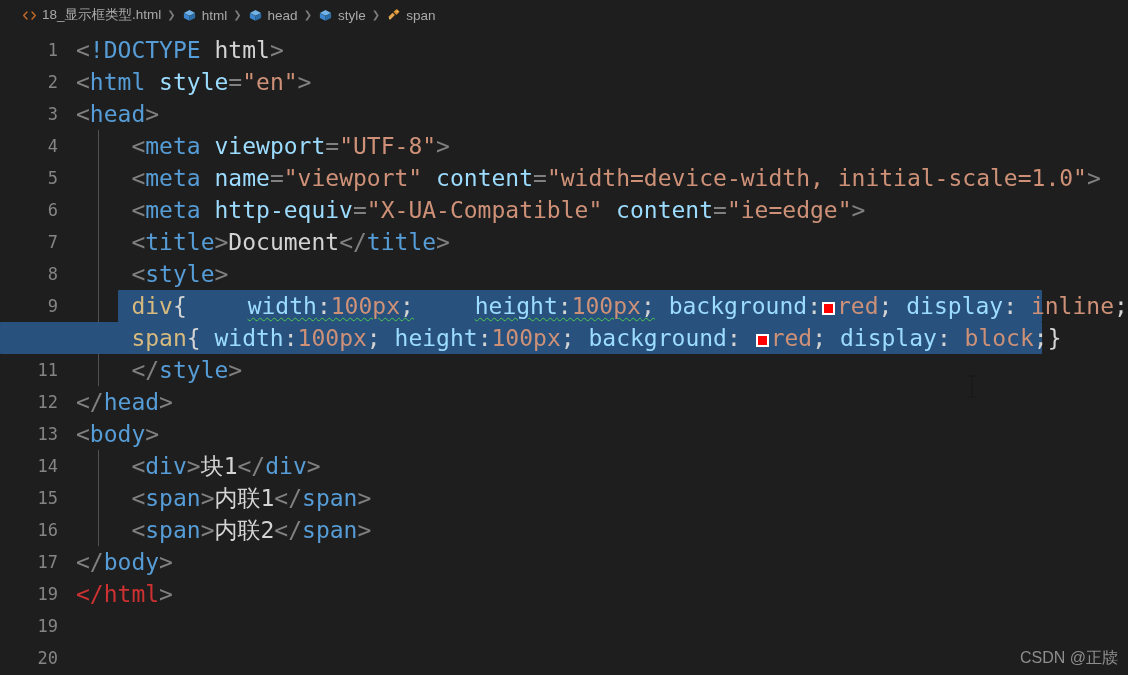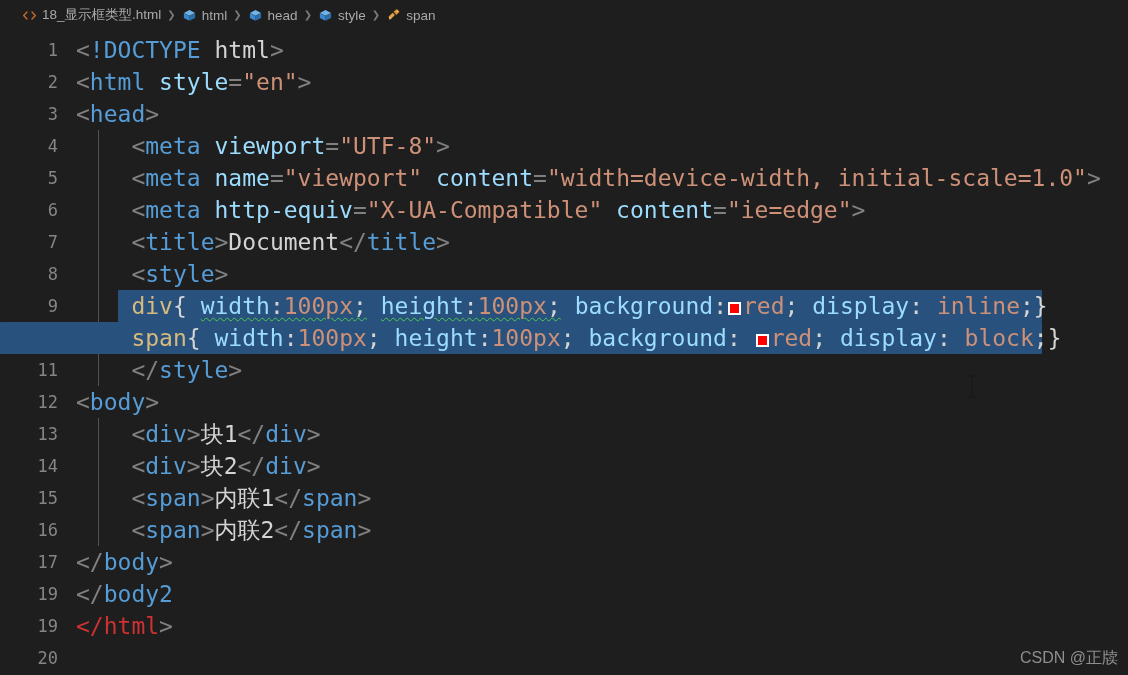--- a/index.html
+++ b/index.html
@@ -116,20 +116,21 @@
   .t-prop     { color: #9cdcfe; }
   .t-val      { color: #ce9178; }
   .t-punc     { color: #d4d4d4; }
   .t-err      { color: #cd3131; }
   .t-white    { color: #d4d4d4; }
 
   .squiggle {
     text-decoration: underline wavy #4ec94e;
     text-decoration-thickness: 1px;
     text-underline-offset: 3px;
+    margin-left: 47px;
   }
 
   
   .swatch {
     display: inline-block;
     width: 13px;
     height: 13px;
     background: #ff0000;
     border: 2px solid #ffffff;
     vertical-align: -1px;
@@ -274,34 +275,33 @@
     <div class="code-line"><span class="indent-guide" style="left:22px"></span><span class="txt">    <span class="t-bracket">&lt;</span><span class="t-tag">title</span><span class="t-bracket">&gt;</span><span class="t-text">Document</span><span class="t-bracket">&lt;/</span><span class="t-tag">title</span><span class="t-bracket">&gt;</span></span></div>
 
     <div class="code-line"><span class="indent-guide" style="left:22px"></span><span class="txt">    <span class="t-bracket">&lt;</span><span class="t-tag">style</span><span class="t-bracket">&gt;</span></span></div>
 
     <div class="code-line"><span class="indent-guide" style="left:22px"></span><span class="sel" style="left:42px; right:86px;"></span><span class="txt">    <span class="t-sel-tag">div</span><span class="t-punc">{ </span><span class="squiggle"><span class="t-prop">width</span><span class="t-punc">:</span><span class="t-val">100px</span><span class="t-punc">;</span></span><span> </span><span class="squiggle"><span class="t-prop">height</span><span class="t-punc">:</span><span class="t-val">100px</span><span class="t-punc">;</span></span><span> </span><span class="t-prop">background</span><span class="t-punc">:</span><span class="swatch"></span><span class="t-val">red</span><span class="t-punc">;</span><span> </span><span class="t-prop">display</span><span class="t-punc">: </span><span class="t-val">inline</span><span class="t-punc">;}</span></span></div>
 
     <div class="code-line"><span class="indent-guide" style="left:22px"></span><span class="sel sel-fullrow" style="right:86px;"></span><span class="txt">    <span class="t-sel-tag">span</span><span class="t-punc">{ </span><span><span class="t-prop">width</span><span class="t-punc">:</span><span class="t-val">100px</span><span class="t-punc">;</span></span><span> </span><span><span class="t-prop">height</span><span class="t-punc">:</span><span class="t-val">100px</span><span class="t-punc">;</span></span><span> </span><span class="t-prop">background</span><span class="t-punc">: </span><span class="swatch"></span><span class="t-val">red</span><span class="t-punc">;</span><span> </span><span class="t-prop">display</span><span class="t-punc">: </span><span class="t-val">block</span><span class="t-punc">;}</span></span></div>
 
     <div class="code-line"><span class="indent-guide" style="left:22px"></span><span class="txt">    <span class="t-bracket">&lt;/</span><span class="t-tag">style</span><span class="t-bracket">&gt;</span></span></div>
 
+    <div class="code-line"><span class="txt"><span class="t-bracket">&lt;/</span><span class="t-tag">head</span><span class="t-bracket">&gt;</span></span></div>
 
     <div class="code-line"><span class="txt"><span class="t-bracket">&lt;</span><span class="t-tag">body</span><span class="t-bracket">&gt;</span></span></div>
 
     <div class="code-line"><span class="indent-guide" style="left:22px"></span><span class="txt">    <span class="t-bracket">&lt;</span><span class="t-tag">div</span><span class="t-bracket">&gt;</span><span class="t-text">块1</span><span class="t-bracket">&lt;/</span><span class="t-tag">div</span><span class="t-bracket">&gt;</span></span></div>
 
-    <div class="code-line"><span class="indent-guide" style="left:22px"></span><span class="txt">    <span class="t-bracket">&lt;</span><span class="t-tag">div</span><span class="t-bracket">&gt;</span><span class="t-text">块2</span><span class="t-bracket">&lt;/</span><span class="t-tag">div</span><span class="t-bracket">&gt;</span></span></div>
 
     <div class="code-line"><span class="indent-guide" style="left:22px"></span><span class="txt">    <span class="t-bracket">&lt;</span><span class="t-tag">span</span><span class="t-bracket">&gt;</span><span class="t-text">内联1</span><span class="t-bracket">&lt;/</span><span class="t-tag">span</span><span class="t-bracket">&gt;</span></span></div>
 
     <div class="code-line"><span class="indent-guide" style="left:22px"></span><span class="txt">    <span class="t-bracket">&lt;</span><span class="t-tag">span</span><span class="t-bracket">&gt;</span><span class="t-text">内联2</span><span class="t-bracket">&lt;/</span><span class="t-tag">span</span><span class="t-bracket">&gt;</span></span></div>
 
     <div class="code-line"><span class="txt"><span class="t-bracket">&lt;/</span><span class="t-tag">body</span><span class="t-bracket">&gt;</span></span></div>
 
-    <div class="code-line"><span class="txt"><span class="t-bracket">&lt;/</span><span class="t-tag">body2</span></span></div>
 
     <div class="code-line"><span class="txt"><span class="t-err">&lt;/</span><span class="t-err">html</span><span class="t-bracket">&gt;</span></span></div>
   </div>
 
   <div id="mouse-cursor">
     <i class="stem"></i>
       <i class="top"></i>
       <i class="bot"></i>
   </div>
 

